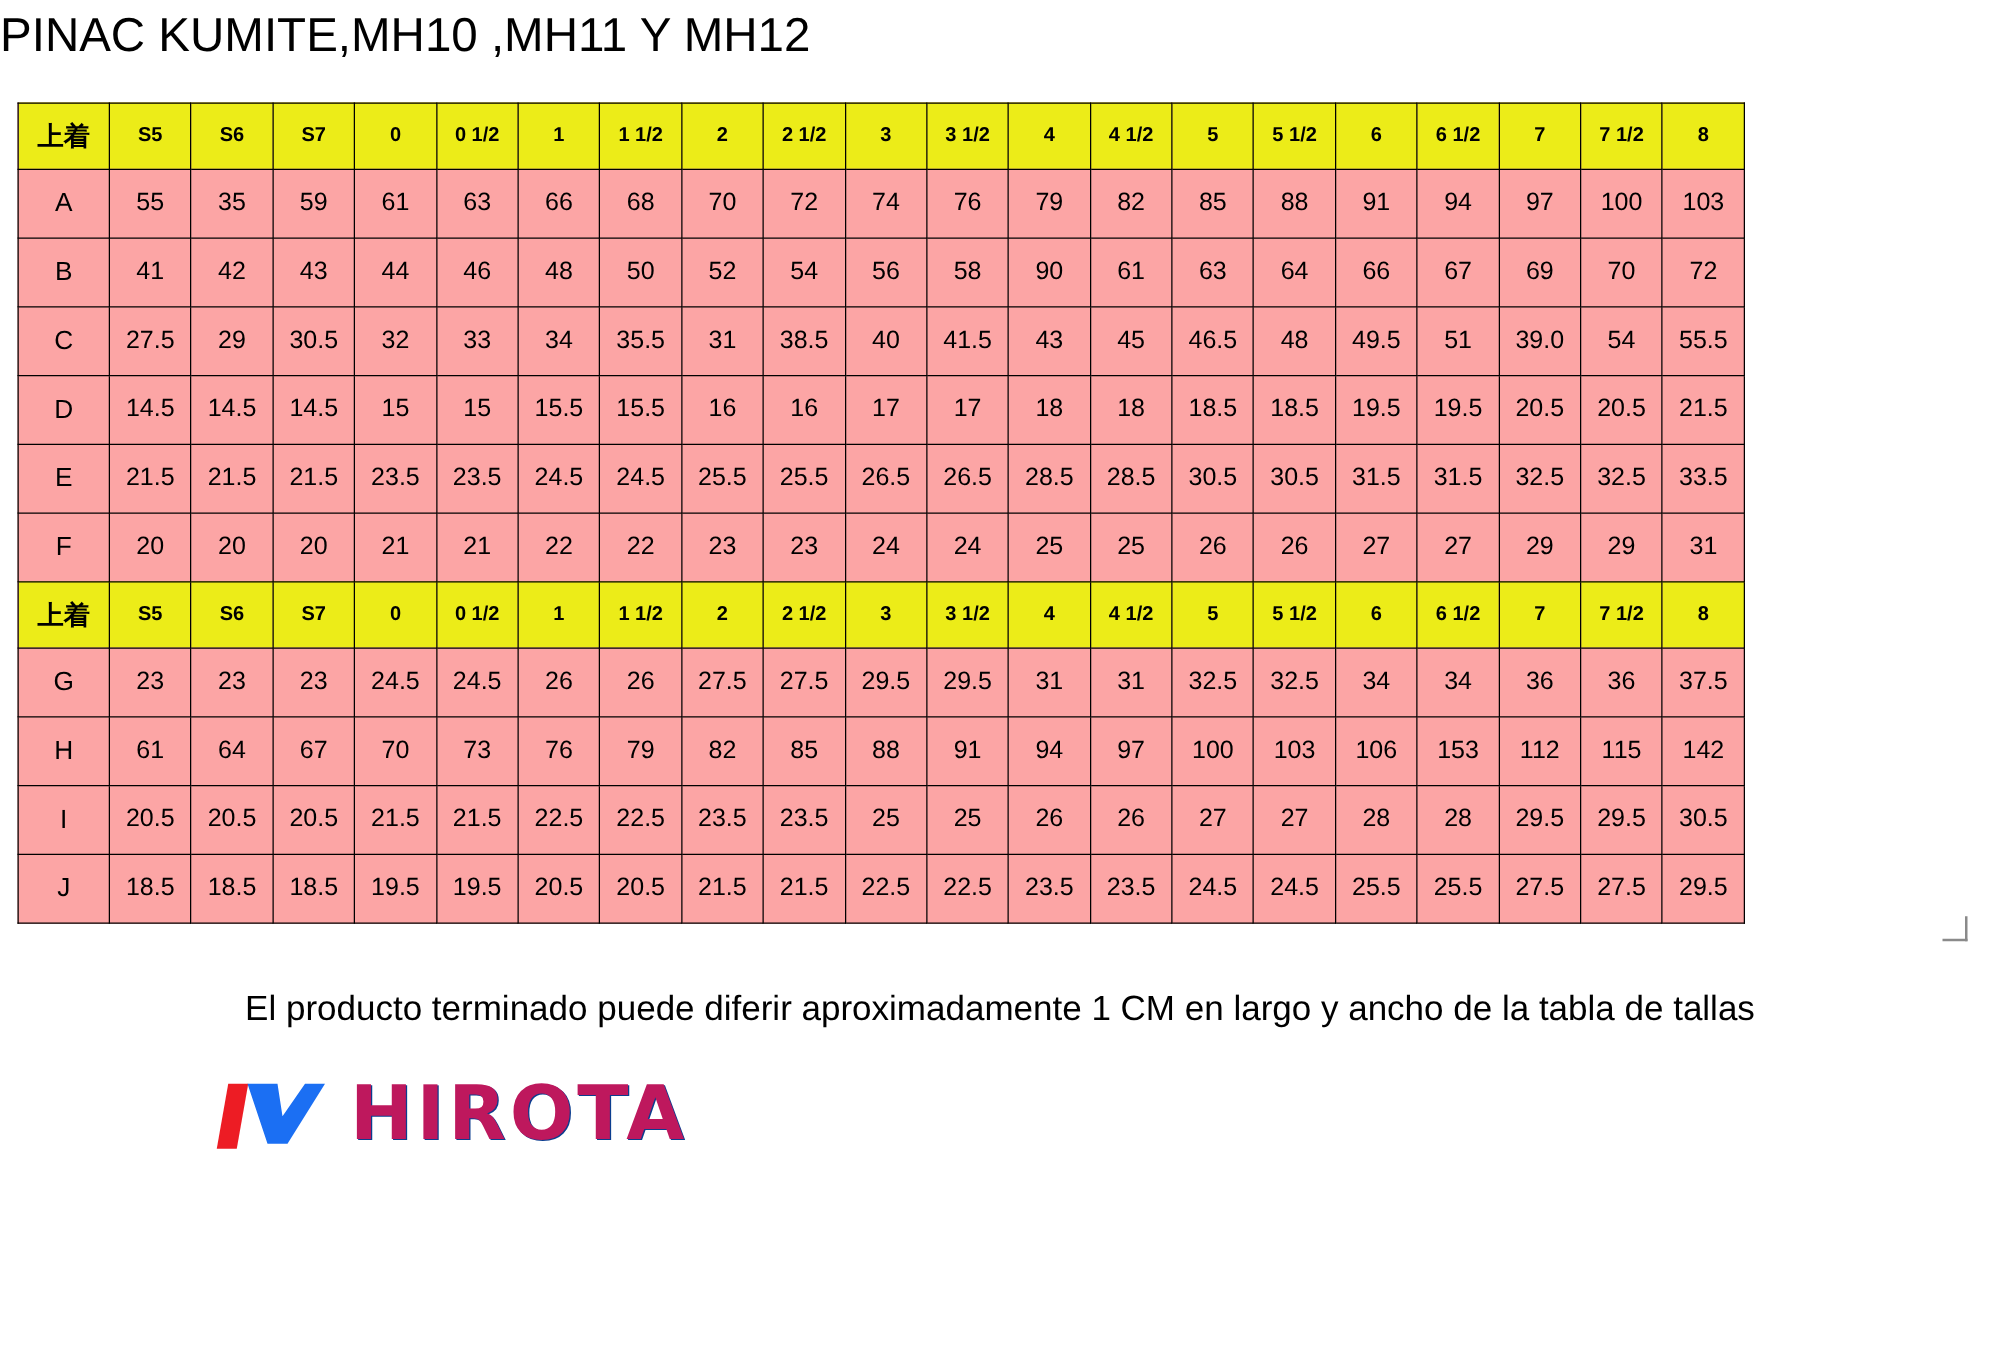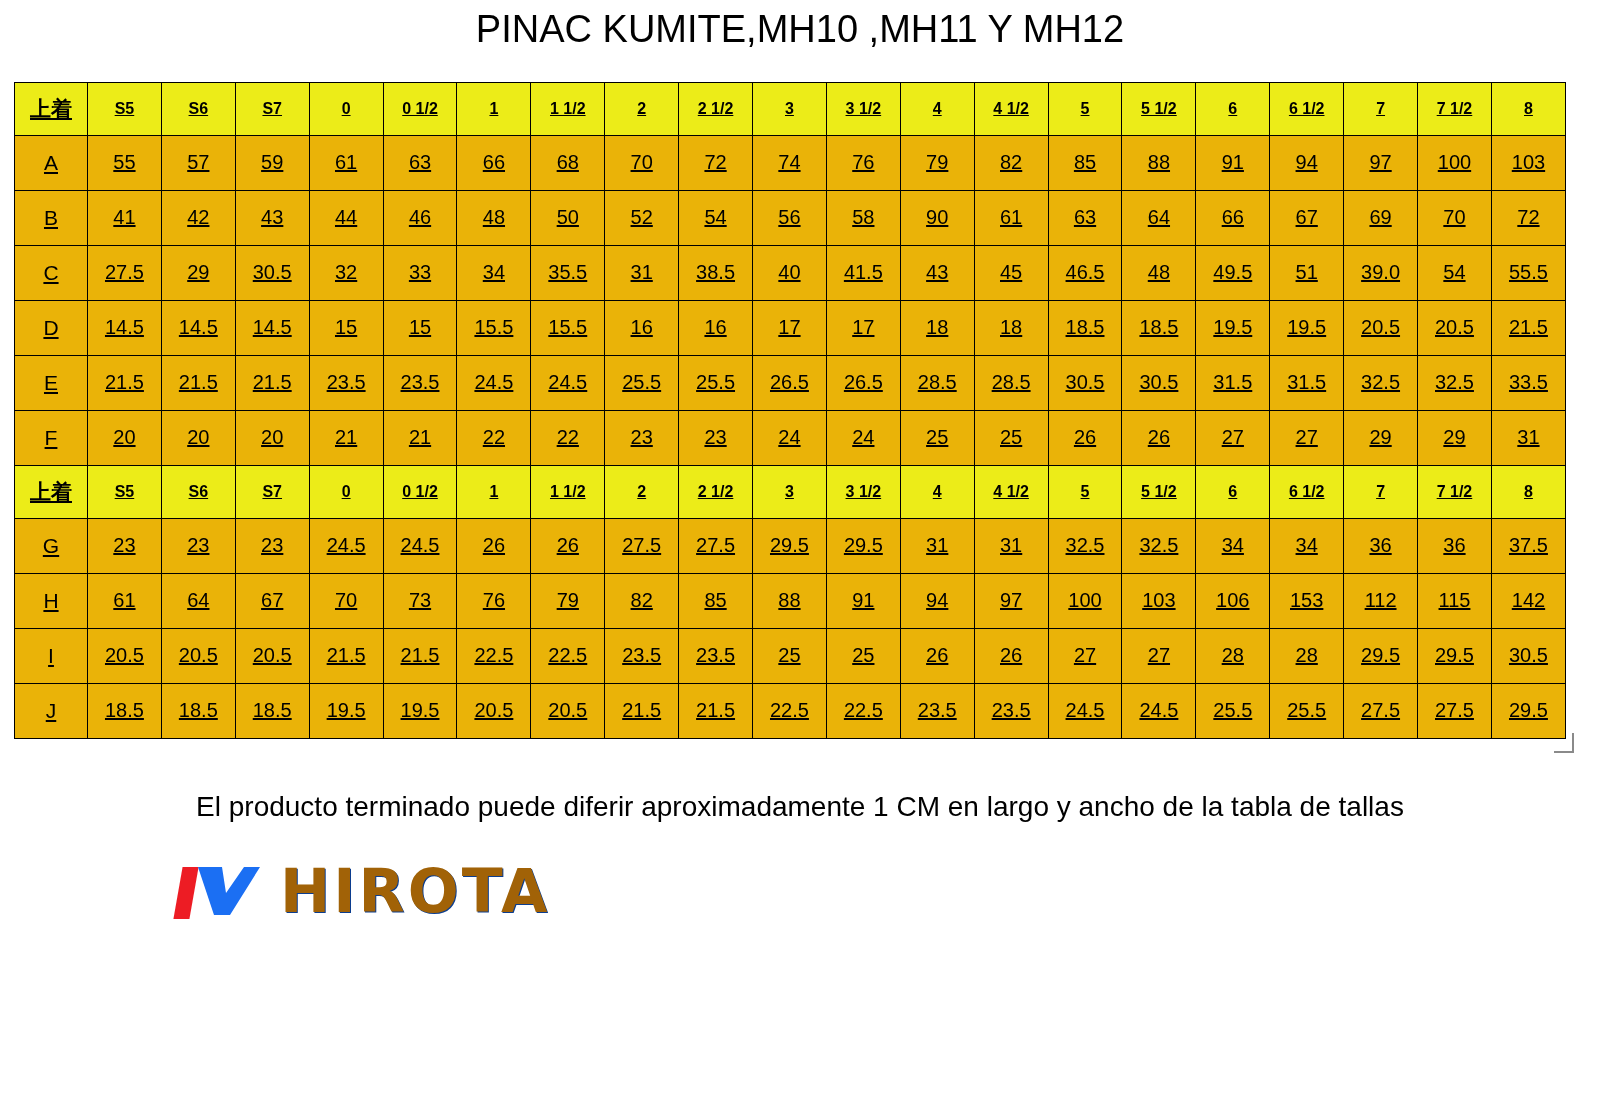--- a/index.html
+++ b/index.html
@@ -22,36 +22,34 @@
   }
   .title {
     text-align: center;
     font-size: 50px;
     font-weight: bold;
     letter-spacing: 0.5px;
     margin: 34px 0 0 0;
     line-height: 1.1;
   }
   .subtitle {
-    text-align: center;
     font-size: 38px;
     font-weight: normal;
     margin: 8px 0 0 0;
     line-height: 1.15;
   }
   .table-wrap {
     margin: 30px 14px 0 14px;
     position: relative;
   }
   table.size-table {
     border-collapse: collapse;
     table-layout: fixed;
-    width: 1552px;
-    background: #eab308;
-    text-decoration: underline;
+    width: 1382px;
+    background: #fca5a5;
   }
   table.size-table td {
     border: 1px solid #000000;
     text-align: center;
     vertical-align: middle;
     font-size: 20px;
     height: 54px;
     padding: 0;
     font-family: "Liberation Sans", sans-serif;
   }
@@ -99,21 +97,21 @@
     position: absolute;
     left: 26px;
     top: 2px;
     width: 66px;
     height: 56px;
   }
   .logo-text {
     font-family: "DejaVu Sans", sans-serif;
     font-weight: bold;
     font-size: 60px;
-    color: #a16207;
+    color: #be185d;
     letter-spacing: 3px;
     line-height: 1;
     text-shadow: 1px 1px 0 #0b3d8f;
   }
   .corner-mark {
     position: absolute;
     right: 12px;
     bottom: -14px;
     width: 18px;
     height: 18px;
@@ -150,21 +148,21 @@
             <td>5 1/2</td>
             <td>6</td>
             <td>6 1/2</td>
             <td>7</td>
             <td>7 1/2</td>
             <td>8</td>
           </tr>
           <tr>
             <td class="rowlabel">A</td>
             <td>55</td>
-            <td>57</td>
+            <td>35</td>
             <td>59</td>
             <td>61</td>
             <td>63</td>
             <td>66</td>
             <td>68</td>
             <td>70</td>
             <td>72</td>
             <td>74</td>
             <td>76</td>
             <td>79</td>

